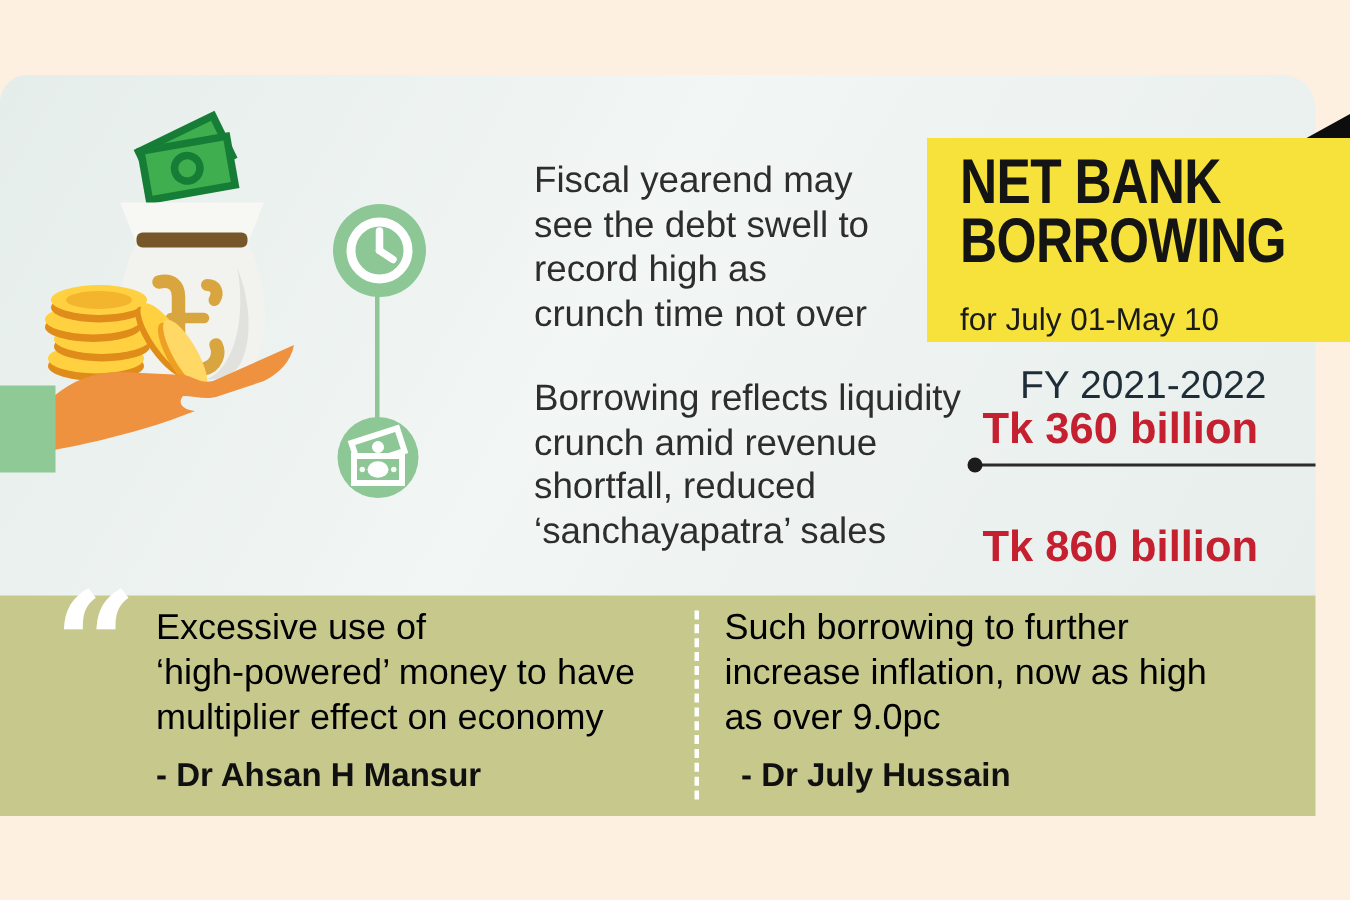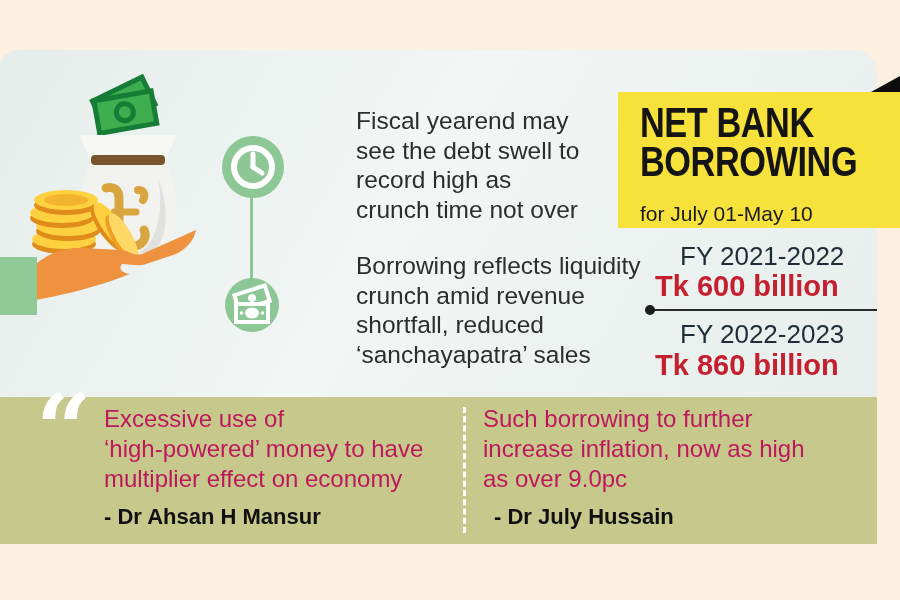--- a/index.html
+++ b/index.html
@@ -36,21 +36,21 @@
 
   
   .fy-label{position:absolute;left:680px;font-size:26px;color:#1f2d38;}
   .fy-value{position:absolute;left:655px;font-size:29px;font-weight:700;color:#c5202f;}
   .fy-divider{position:absolute;left:648px;top:309px;width:229px;height:2px;background:#2a2a2a;}
   .fy-divider::before{content:"";position:absolute;left:-3px;top:-4px;width:10px;height:10px;border-radius:50%;background:#1c1c1c;}
 
   
   .quote-mark{position:absolute;left:36px;top:382px;font-family:"DejaVu Serif", serif;font-weight:700;
               font-size:96px;line-height:1;color:#ffffff;z-index:2;}
-  .quote-text{position:absolute;top:404px;white-space:pre-line;font-size:24px;line-height:30px;color:#be185d;z-index:2;}
+  .quote-text{position:absolute;top:404px;white-space:pre-line;font-size:24px;line-height:30px;color:#000000;z-index:2;}
   .quote-attr{position:absolute;top:504px;font-size:22px;font-weight:700;color:#101010;z-index:2;}
   .quote-divider{position:absolute;left:463px;top:407px;height:126px;width:0;border-left:3px dashed #ffffff;z-index:2;}
 
   .illus{position:absolute;left:18px;top:68px;width:214px;height:240px;z-index:2;}
 </style>
 </head>
 <body>
 
 <div class="stage">
 
@@ -137,23 +137,22 @@
 shortfall, reduced
 ‘sanchayapatra’ sales</div>
 
   <div class="yellow-box">
     <div class="yellow-title">NET BANK</div>
     <div class="yellow-title">BORROWING</div>
     <div class="yellow-sub">for July 01-May 10</div>
   </div>
 
   <div class="fy-label" style="top:241px;">FY 2021-2022</div>
-  <div class="fy-value" style="top:270px;">Tk 600 billion</div>
+  <div class="fy-value" style="top:270px;">Tk 360 billion</div>
   <div class="fy-divider"></div>
-  <div class="fy-label" style="top:319px;">FY 2022-2023</div>
   <div class="fy-value" style="top:349px;">Tk 860 billion</div>
 
   <div class="quote-mark">“</div>
   <div class="quote-text" style="left:104px;">Excessive use of
 ‘high-powered’ money to have
 multiplier effect on economy</div>
   <div class="quote-attr" style="left:104px;">- Dr Ahsan H Mansur</div>
   <div class="quote-divider"></div>
   <div class="quote-text" style="left:483px;">Such borrowing to further
 increase inflation, now as high

